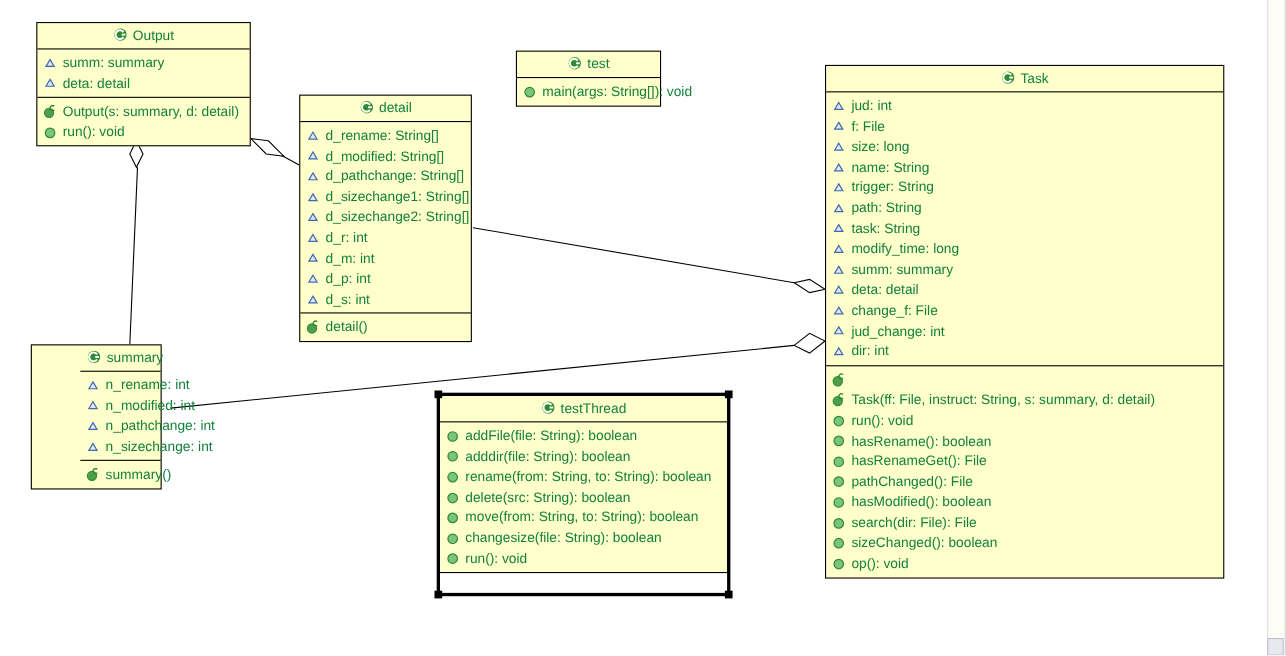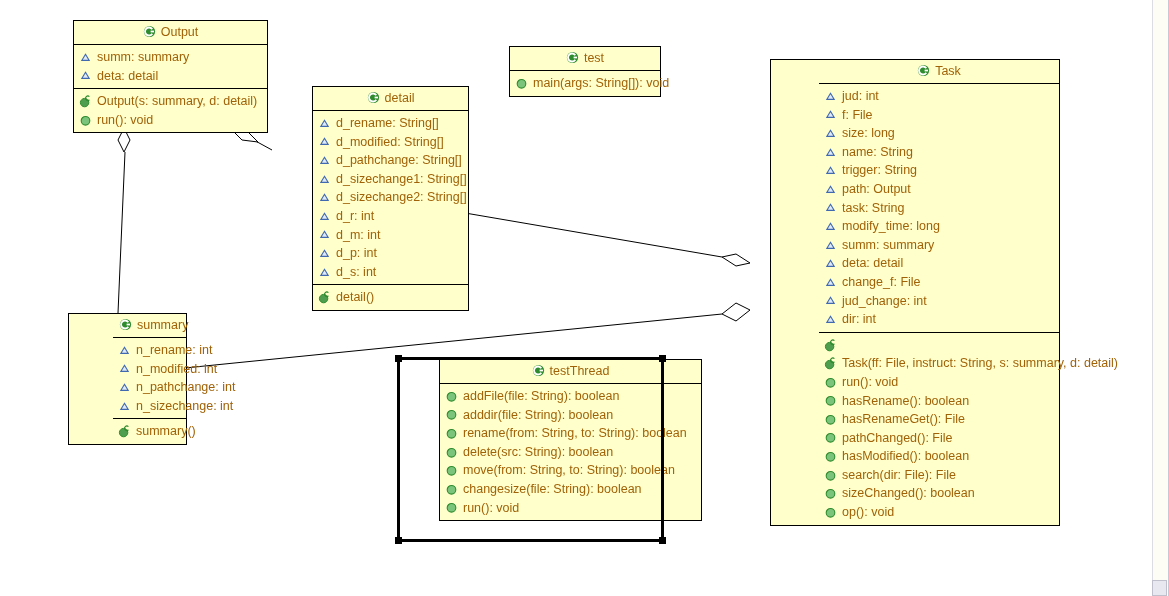--- a/index.html
+++ b/index.html
@@ -45,22 +45,21 @@
     height: 596px;
     pointer-events: none;
   }
 
   .uml-class {
     position: absolute;
     background: #ffffcc;
     border: 1px solid #000000;
     box-sizing: border-box;
     font-size: 12.5px;
-    color: #a16207;
-    margin-left: 40px;
+    color: #15803d;
   }
   .uml-class .hdr {
     text-align: center;
     padding: 4px 6px 5px 6px;
     border-bottom: 1px solid #000000;
     white-space: nowrap;
     font-size: 12.5px;
   }
   .uml-class .compartment {
     padding: 3px 4px 3px 5px;
@@ -220,36 +219,36 @@
         <div class="compartment">
           <div class="member">
             <span class="ico"><svg width="13" height="13" viewBox="0 0 13 13">
                 <circle cx="5.6" cy="7.6" r="4.2" fill="#4f9e4f" stroke="#2e8b2e" stroke-width="1"></circle>
                 <path d="M10.4 1.6 a2.2 2.2 0 1 0 0 3.2" fill="none" stroke="#2e8b2e" stroke-width="1.2"></path>
               </svg></span>
             <span class="lbl">detail()</span>
           </div>
         </div>
       </div>
-      <div class="uml-class" style="left: 469px; top: 46px; width: 152px;">
+      <div class="uml-class" style="left: 469px; top: 46px; width: 132px;">
         <div class="hdr"><span class="ico" style="vertical-align: -2px;"><svg width="13" height="13" viewBox="0 0 13 13">
               <circle cx="6.5" cy="6.5" r="5.6" fill="#2e8b2e"></circle>
               <path d="M9.3 4.2 A4 4 0 1 0 9.3 8.8" fill="none" stroke="#ffffff" stroke-width="1.9"></path>
               <rect x="7.6" y="5.6" width="3.4" height="1.8" fill="#ffffff"></rect>
             </svg></span><span style="padding-left: 5px;">test</span></div>
         <div class="compartment">
           <div class="member">
             <span class="ico"><svg width="13" height="13" viewBox="0 0 13 13">
                 <circle cx="6.5" cy="6.8" r="4.3" fill="#7bc47b" stroke="#2e8b2e" stroke-width="1.1"></circle>
               </svg></span>
             <span class="lbl static">main(args: String[]): void</span>
           </div>
         </div>
       </div>
-      <div class="uml-class" style="left: 730px; top: 59px; width: 290px; padding-left: 48px;">
+      <div class="uml-class" style="left: 750px; top: 59px; width: 363px;">
         <div class="hdr"><span class="ico" style="vertical-align: -2px;"><svg width="13" height="13" viewBox="0 0 13 13">
               <circle cx="6.5" cy="6.5" r="5.6" fill="#2e8b2e"></circle>
               <path d="M9.3 4.2 A4 4 0 1 0 9.3 8.8" fill="none" stroke="#ffffff" stroke-width="1.9"></path>
               <rect x="7.6" y="5.6" width="3.4" height="1.8" fill="#ffffff"></rect>
             </svg></span><span style="padding-left: 5px;">Task</span></div>
         <div class="compartment">
           <div class="member">
             <span class="ico"><svg width="13" height="13" viewBox="0 0 13 13">
                 <path d="M6.5 3.2 L10.2 9.4 L2.8 9.4 Z" fill="#dfe9f7" stroke="#4169b0" stroke-width="1.1"></path>
               </svg></span>
@@ -276,21 +275,21 @@
           <div class="member">
             <span class="ico"><svg width="13" height="13" viewBox="0 0 13 13">
                 <path d="M6.5 3.2 L10.2 9.4 L2.8 9.4 Z" fill="#dfe9f7" stroke="#4169b0" stroke-width="1.1"></path>
               </svg></span>
             <span class="lbl">trigger: String</span>
           </div>
           <div class="member">
             <span class="ico"><svg width="13" height="13" viewBox="0 0 13 13">
                 <path d="M6.5 3.2 L10.2 9.4 L2.8 9.4 Z" fill="#dfe9f7" stroke="#4169b0" stroke-width="1.1"></path>
               </svg></span>
-            <span class="lbl">path: Output</span>
+            <span class="lbl">path: String</span>
           </div>
           <div class="member">
             <span class="ico"><svg width="13" height="13" viewBox="0 0 13 13">
                 <path d="M6.5 3.2 L10.2 9.4 L2.8 9.4 Z" fill="#dfe9f7" stroke="#4169b0" stroke-width="1.1"></path>
               </svg></span>
             <span class="lbl">task: String</span>
           </div>
           <div class="member">
             <span class="ico"><svg width="13" height="13" viewBox="0 0 13 13">
                 <path d="M6.5 3.2 L10.2 9.4 L2.8 9.4 Z" fill="#dfe9f7" stroke="#4169b0" stroke-width="1.1"></path>

